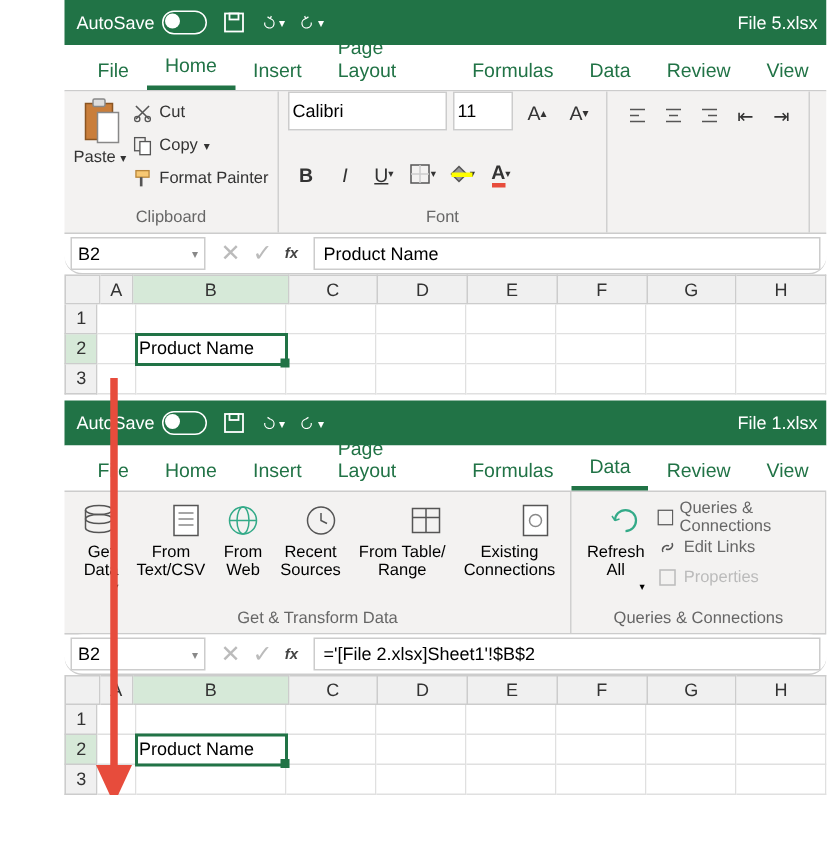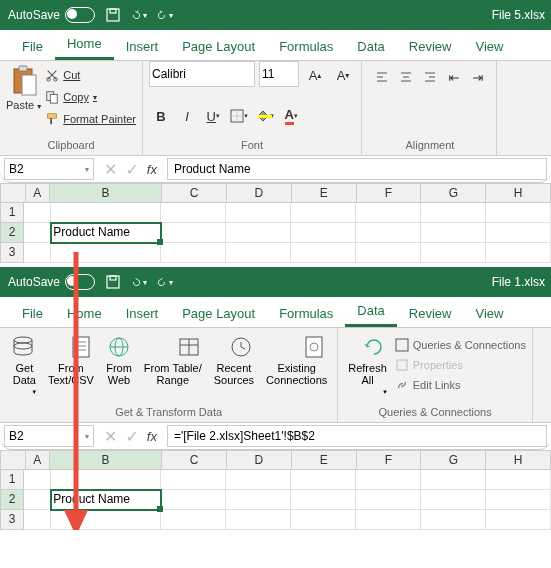--- a/index.html
+++ b/index.html
@@ -1,48 +1,48 @@
 <!DOCTYPE html>
 <html><head>
 <meta charset="utf-8">
 <style>
 html,body{margin:0;padding:0;font-family:"Segoe UI",Arial,sans-serif;background:#fff;width:551px;overflow:hidden;}
-.excel{position:relative;}
+.excel{position:relative;margin-left:43px;}
 .titlebar{background:#217346;height:30px;display:flex;align-items:center;color:#fff;font-size:12px;padding:0 8px;white-space:nowrap;}
 .autosave{display:flex;align-items:center;gap:5px;}
 .toggle{width:28px;height:14px;border:1px solid #fff;border-radius:8px;position:relative;}
 .toggle::after{content:"";position:absolute;width:10px;height:10px;border-radius:50%;background:#fff;top:1px;left:1px;}
 .tb-icon{width:16px;height:16px;margin-left:10px;display:inline-flex;align-items:center;justify-content:center;}
 .tb-icon svg{stroke:#fff;fill:none;}
 .dd{font-size:8px;margin-left:2px;}
 .title-filename{position:absolute;right:6px;color:#fff;font-size:12px;top:8px;}
 .tabs{display:flex;height:30px;background:#fff;border-bottom:1px solid #ccc;align-items:flex-end;padding-left:10px;gap:0;}
 .tab{padding:6px 12px;font-size:13px;color:#217346;cursor:pointer;}
 .tab.active{border-bottom:3px solid #217346;font-weight:400;}
 .ribbon{background:#f3f2f1;border-bottom:1px solid #ccc;height:94px;display:flex;align-items:stretch;}
 .group{border-right:1px solid #d0d0d0;display:flex;flex-direction:column;justify-content:space-between;padding:4px 6px 2px 6px;position:relative;}
 .group-label{text-align:center;font-size:11px;color:#666;padding-bottom:2px;}
 .group-content{flex:1;display:flex;align-items:flex-start;gap:4px;}
 .paste-big{display:flex;flex-direction:column;align-items:center;font-size:11px;color:#333;gap:2px;}
 .paste-big svg{width:28px;height:32px;}
-.clip-small{display:flex;flex-direction:column;gap:2px;font-size:11px;color:#333;text-decoration:underline;}
+.clip-small{display:flex;flex-direction:column;gap:2px;font-size:11px;color:#333;}
 .clip-small .row{display:flex;align-items:center;gap:4px;height:20px;}
 .clip-small svg{width:14px;height:14px;}
 .font-group .top{display:flex;gap:4px;align-items:flex-end;height:22px;}
 .font-group .bot{display:flex;gap:2px;align-items:center;margin-top:14px;height:22px;}
 select,.combo{font-size:12px;border:1px solid #ccc;background:#fff;height:22px;}
 .fontname{width:100px;}
 .fontsize{width:34px;}
 .btn{width:22px;height:22px;display:inline-flex;align-items:center;justify-content:center;font-size:13px;color:#333;border:1px solid transparent;}
 .align-group .row{display:flex;gap:0;}
 .align-group{padding-left:8px;}
 .namebox-row{display:flex;align-items:center;height:26px;border-bottom:1px solid #ccc;background:#fff;border-radius:12px;}
 .namebox{width:80px;border:1px solid #ccc;margin:2px 0 2px 4px;height:20px;font-size:12px;padding:0 4px;display:flex;align-items:center;justify-content:space-between;}
 .fx-icons{display:flex;align-items:center;gap:8px;padding:0 10px;color:#999;}
-.fx-icons .fx{font-style:italic;font-size:13px;color:#444;}
+.fx-icons .fx{font-style:italic;font-size:10px;color:#444;font-weight:bold;}
 .formula{flex:1;border:1px solid #ccc;margin:2px 4px 2px 0;height:20px;font-size:12px;padding:0 6px;display:flex;align-items:center;}
 .grid{position:relative;}
 .headers{display:flex;height:20px;}
 .corner{width:24px;border:1px solid #ccc;background:#f0f0f0;}
 .colh{width:65px;border:1px solid #ccc;border-left:none;background:#f0f0f0;text-align:center;font-size:12px;color:#333;line-height:18px;}
 .row{display:flex;height:20px;}
 .rowh{width:24px;border:1px solid #ccc;border-top:none;background:#f0f0f0;text-align:center;font-size:12px;color:#333;line-height:18px;}
 .cell{width:65px;border:1px solid #e0e0e0;border-top:none;border-left:none;font-size:12px;padding:0 2px;line-height:18px;background:#fff;overflow:visible;white-space:nowrap;}
 .cell.wide{width:113px;}
 .colh.wide{width:113px;}
@@ -201,21 +201,20 @@
                 <svg width="14" height="14">
                   <line x1="2" y1="3" x2="12" y2="3" stroke="#555"></line>
                   <line x1="6" y1="7" x2="12" y2="7" stroke="#555"></line>
                   <line x1="2" y1="11" x2="12" y2="11" stroke="#555"></line>
                 </svg>
               </span>
           <span class="btn">⇤</span>
           <span class="btn">⇥</span>
         </div>
       </div>
-      <div class="group-label">Alignment</div>
     </div>
   </div>
   <div class="namebox-row">
     <div class="namebox">
           <span>B2</span>
           <span style="font-size:8px;color:#888">▾</span>
         </div>
     <div class="fx-icons">
       <span style="color:#bbb">✕</span>
       <span style="color:#bbb">✓</span>
@@ -336,34 +335,34 @@
               <svg viewBox="0 0 26 26">
                 <circle cx="13" cy="13" r="9" fill="none" stroke="#3a8"></circle>
                 <ellipse cx="13" cy="13" rx="4" ry="9" fill="none" stroke="#3a8"></ellipse>
                 <line x1="4" y1="13" x2="22" y2="13" stroke="#3a8"></line>
               </svg>
               <span style="white-space:pre">From
 Web</span>
             </div>
         <div class="big">
               <svg viewBox="0 0 26 26">
+                <circle cx="13" cy="13" r="9" fill="none" stroke="#555"></circle>
+                <path d="M13 8 V13 L17 15" stroke="#555" fill="none"></path>
+              </svg>
+              <span style="white-space:pre">Recent
+Sources</span>
+            </div>
+        <div class="big">
+              <svg viewBox="0 0 26 26">
                 <rect x="4" y="5" width="18" height="16" fill="none" stroke="#555"></rect>
                 <line x1="4" y1="11" x2="22" y2="11" stroke="#555"></line>
                 <line x1="13" y1="5" x2="13" y2="21" stroke="#555"></line>
               </svg>
               <span style="white-space:pre">From Table/
 Range</span>
-            </div>
-        <div class="big">
-              <svg viewBox="0 0 26 26">
-                <circle cx="13" cy="13" r="9" fill="none" stroke="#555"></circle>
-                <path d="M13 8 V13 L17 15" stroke="#555" fill="none"></path>
-              </svg>
-              <span style="white-space:pre">Recent
-Sources</span>
             </div>
         <div class="big">
               <svg viewBox="0 0 26 26">
                 <rect x="5" y="3" width="16" height="20" fill="#fff" stroke="#555"></rect>
                 <circle cx="13" cy="13" r="4" fill="none" stroke="#888"></circle>
               </svg>
               <span style="white-space:pre">Existing
 Connections</span>
             </div>
       </div>
@@ -380,31 +379,31 @@
 All</span>
               <span style="font-size:7px">▾</span>
             </div>
         <div class="links">
           <div class="r">
                 <svg viewBox="0 0 14 14">
                   <rect x="1" y="1" width="12" height="12" fill="none" stroke="#555"></rect>
                 </svg>
                 <span>Queries &amp; Connections</span>
               </div>
+          <div class="r">
+                <svg viewBox="0 0 14 14">
+                  <path d="M4 10 A3 3 0 0 1 8 6 M10 4 A3 3 0 0 1 6 8" stroke="#555" fill="none"></path>
+                </svg>
+                <span>Edit Links</span>
+              </div>
           <div class="r" style="color:#bbb">
                 <svg viewBox="0 0 14 14">
                   <rect x="2" y="2" width="10" height="10" fill="none" stroke="#bbb"></rect>
                 </svg>
                 <span>Properties</span>
-              </div>
-          <div class="r">
-                <svg viewBox="0 0 14 14">
-                  <path d="M4 10 A3 3 0 0 1 8 6 M10 4 A3 3 0 0 1 6 8" stroke="#555" fill="none"></path>
-                </svg>
-                <span>Edit Links</span>
               </div>
         </div>
       </div>
       <div class="group-label">Queries &amp; Connections</div>
     </div>
   </div>
   <div class="namebox-row">
     <div class="namebox">
           <span>B2</span>
           <span style="font-size:8px;color:#888">▾</span>

